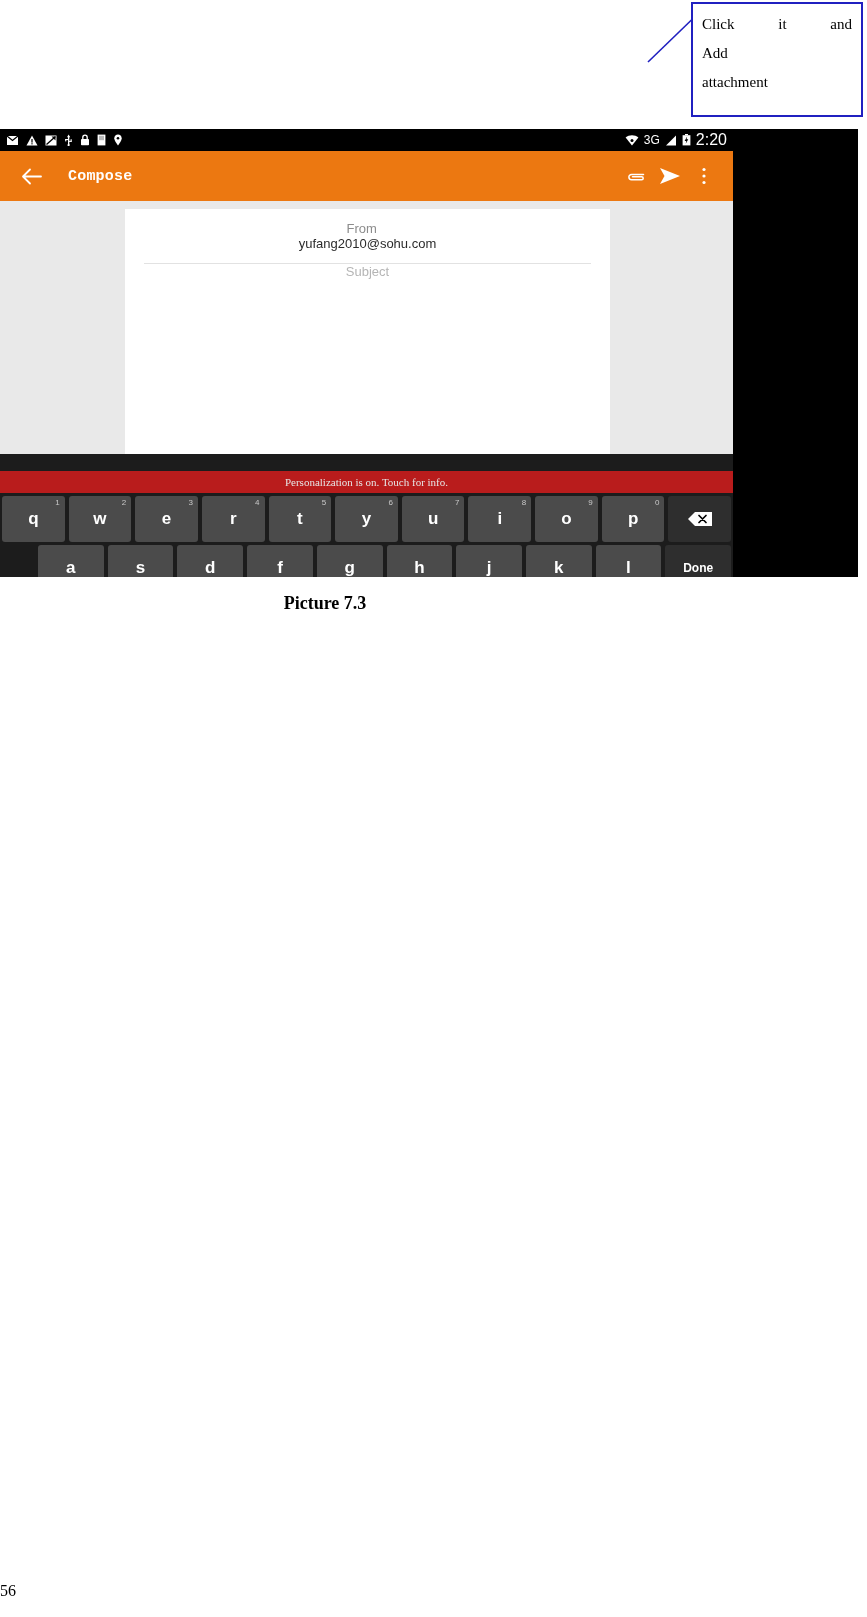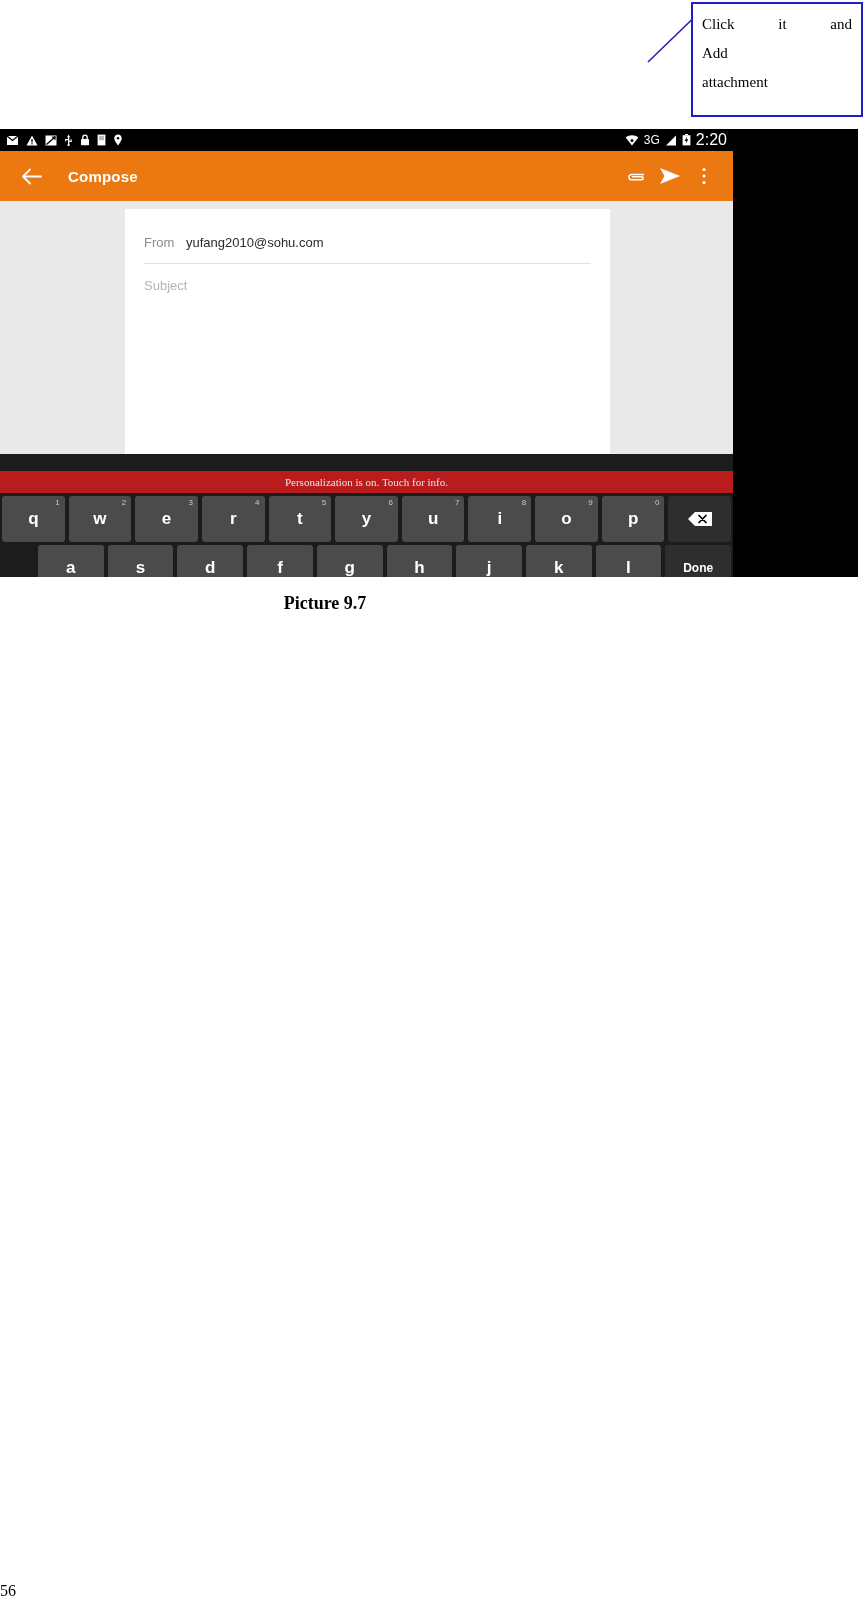--- a/index.html
+++ b/index.html
@@ -96,21 +96,21 @@
     background: #ec7811;
     display: flex;
     align-items: center;
     padding: 0 12px 0 14px;
     box-sizing: border-box;
   }
   #app-bar .title {
     color: #ffffff;
     font-size: 15px;
     font-weight: bold;
-    font-family: Liberation Sans, sans-serif;
+    font-family: Liberation Mono, monospace;
     margin-left: 20px;
     letter-spacing: 0.2px;
   }
   #app-bar .spacer { flex: 1; }
   .bar-action {
     width: 34px; height: 34px;
     display: flex; align-items: center; justify-content: center;
   }
 
   
@@ -127,20 +127,21 @@
     background: #ffffff;
     box-sizing: border-box;
   }
   .field-row {
     position: relative;
     height: 42px;
     margin: 0 19px;
     border-bottom: 1px solid #e2e2e2;
     display: flex;
     align-items: center;
+    flex-direction: column;
   }
   .field-label {
     width: 42px;
     color: #8c8c8c;
     font-size: 13px;
     font-family: "Liberation Sans", sans-serif;
   }
   .field-value {
     color: #2b2b2b;
     font-size: 13px;
@@ -454,14 +455,14 @@
         </div>
       <div class="key dark small">
           <span>Done</span>
         </div>
     </div>
 
   </div>
 
 </div>
 
-<div id="caption">Picture 9.7</div>
+<div id="caption">Picture 7.3</div>
 <div id="page-number">56</div>
 
 </body></html>

